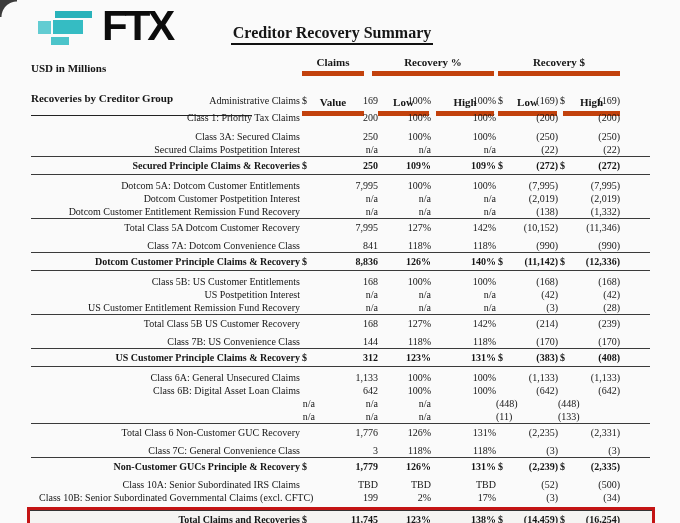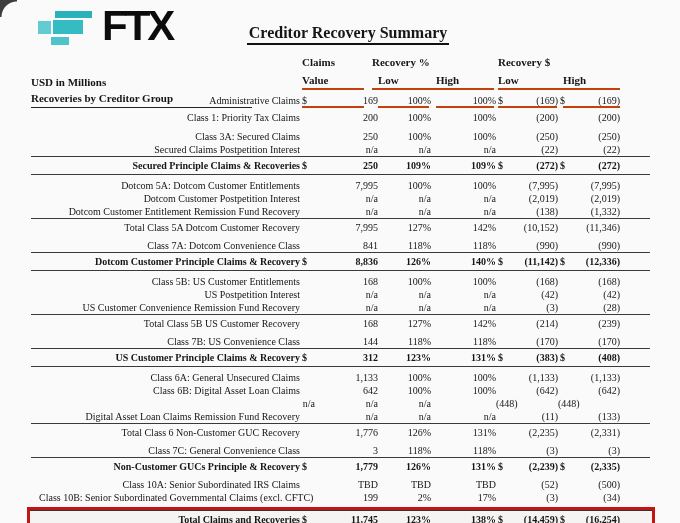--- a/index.html
+++ b/index.html
@@ -14,40 +14,40 @@
   .logo { position:absolute; top:8px; left:38px; width:160px; height:44px; }
   .logo .bar { position:absolute; }
   .bar-top    { left:17px; top:3px;  width:37px; height:7px; }
   .bar-square { left:0;    top:13px; width:13px; height:13px; }
   .bar-mid    { left:15px; top:12px; width:30px; height:14px; }
   .bar-bottom { left:13px; top:29px; width:18px; height:8px; }
   .logo-text { position:absolute; left:64px; top:-6px; font-family:"Liberation Sans", sans-serif;
                font-weight:bold; font-size:42px; letter-spacing:-3px; color:#0c0c0c; }
 
   
-  .title-wrap { position:absolute; top:24px; left:16px; width:664px; text-align:center; }
+  .title-wrap { position:absolute; top:24px; left:0; width:664px; text-align:center; }
   .title { display:inline-block; font-size:16px; font-weight:bold;
            border-bottom:2px solid #111; padding:0 2px 1px 2px; }
 
   
   .table { position:absolute; left:31px; top:55px; width:619px; }
   .grid { display:grid; grid-template-columns:269px 15px 63px 53px 65px 16px 46px 14px 48px 30px; }
 
   .hrow { height:17px; line-height:15px; font-weight:bold; font-size:11px; }
   .hcell { align-self:end; }
   .hl { text-align:left; }
-  .hg { text-align:left; border-bottom:2px solid #c2410c; padding-bottom:18px; }
+  .hg { text-align:center; border-bottom:5px solid #c2410c; padding-bottom:1px; }
   .gc-claims  { grid-column:2/4;  margin:0 14px 0 2px; }
   .gc-rpct    { grid-column:4/6;  margin:0 2px 0 -6px; }
   .gc-rusd    { grid-column:6/10; margin:0 0 0 2px; }
   .gc-v2      { grid-column:4/5;  margin:0 2px 0 0; }
   .gc-v3      { grid-column:5/6;  margin:0 2px 0 5px; }
   .gc-lowusd  { grid-column:6/8;  margin:0 1px 0 2px; }
   .gc-highusd { grid-column:8/10; margin:0 0 0 5px; }
-  .groupu { border-bottom:1px solid #222; margin-right:48px; padding-bottom:1px;margin-top:19px; }
+  .groupu { border-bottom:1px solid #222; margin-right:48px; padding-bottom:9px;margin-top:19px; }
 
   .tbody { margin-top:3px; }
   .trow { height:13px; line-height:13px; font-size:10px; align-items:center; }
   .trow.tall { height:17px; }
   .trow.gap { margin-top:4px; }
   .trow.subtotal { border-top:1px solid #3a3a3a; height:16px; line-height:15px; }
   .trow.section { border-top:1px solid #3a3a3a; border-bottom:1px solid #3a3a3a;
                   font-weight:bold; height:17px; line-height:16px; }
   .trow.section_open { border-top:1px solid #3a3a3a; font-weight:bold; height:16px; line-height:15px; }
   .cl { text-align:right; white-space:nowrap; overflow:visible; }
@@ -235,21 +235,21 @@
         <div class="cd"></div>
         <div class="cn">n/a</div>
         <div class="cn">n/a</div>
         <div class="cn">n/a</div>
         <div class="cd"></div>
         <div class="cn">(42)</div>
         <div class="cd"></div>
         <div class="cn">(42)</div>
       </div>
       <div class="grid trow item">
-        <div class="cl indent">US Customer Convenience Remission Fund Recovery</div>
+        <div class="cl indent">US Customer Entitlement Remission Fund Recovery</div>
         <div class="cd"></div>
         <div class="cn">n/a</div>
         <div class="cn">n/a</div>
         <div class="cn">n/a</div>
         <div class="cd"></div>
         <div class="cn">(3)</div>
         <div class="cd"></div>
         <div class="cn">(28)</div>
       </div>
       <div class="grid trow subtotal">
@@ -311,21 +311,20 @@
         <div class="cd"></div>
         <div class="cn">n/a</div>
         <div class="cn">n/a</div>
         <div class="cn">n/a</div>
         <div class="cd"></div>
         <div class="cn">(448)</div>
         <div class="cd"></div>
         <div class="cn">(448)</div>
       </div>
       <div class="grid trow item">
-        <div class="cl indent">Digital Asset Loan Claims Remission Fund Recovery</div>
         <div class="cd"></div>
         <div class="cn">n/a</div>
         <div class="cn">n/a</div>
         <div class="cn">n/a</div>
         <div class="cd"></div>
         <div class="cn">(11)</div>
         <div class="cd"></div>
         <div class="cn">(133)</div>
       </div>
       <div class="grid trow subtotal">

